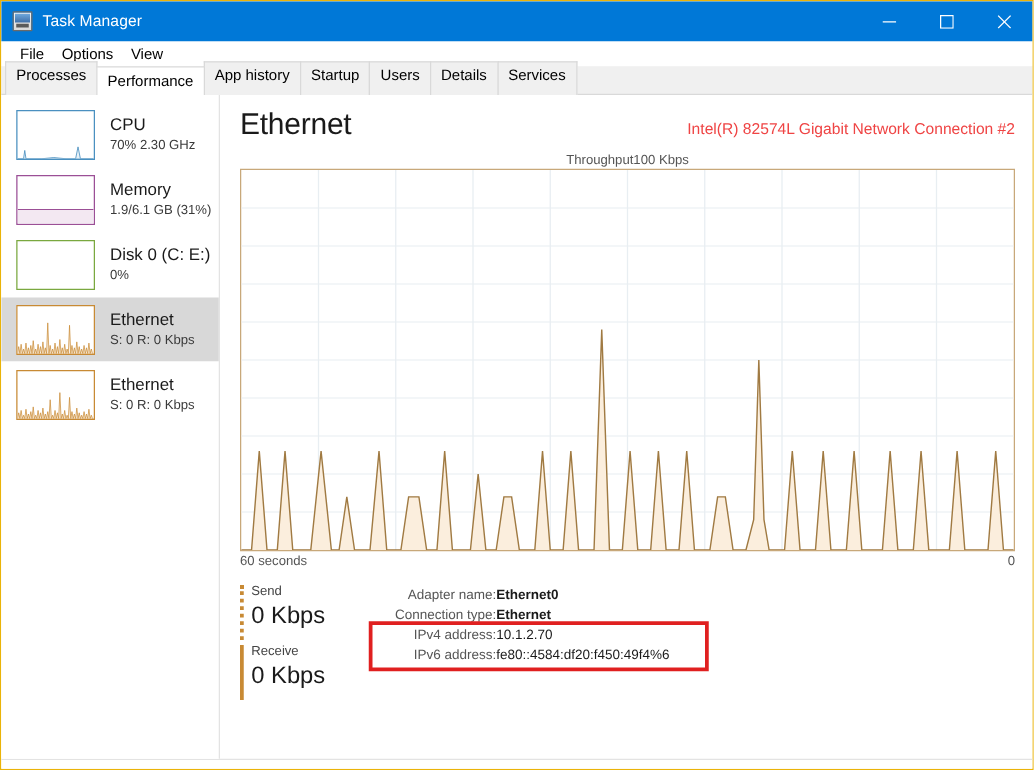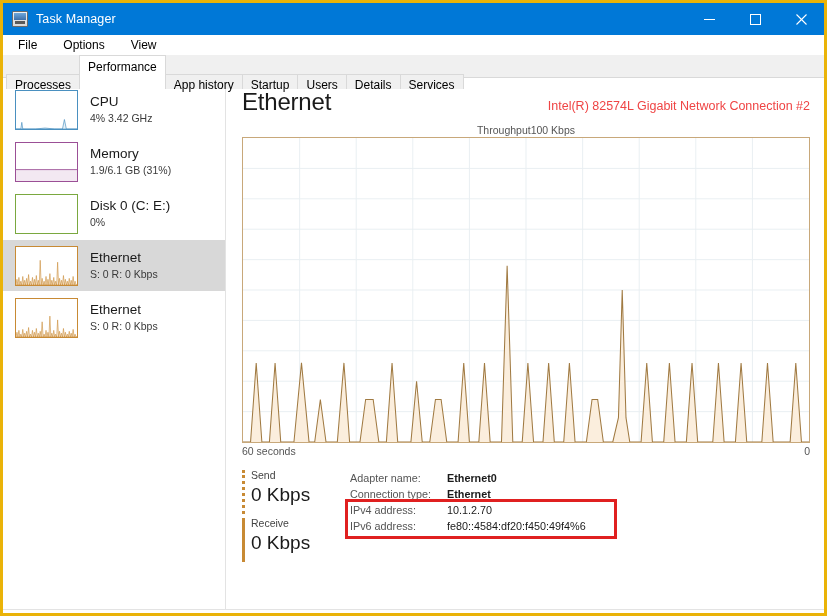--- a/index.html
+++ b/index.html
@@ -6,21 +6,21 @@
   html, body {
     width: 827px; height: 616px;
     font-family: "Liberation Sans", sans-serif;
     background: #ffffff;
     overflow: hidden;
   }
   .window {
     position: relative;
     width: 827px; height: 616px;
     background: #ffffff;
-    border: 3px solid #eab308;
+    border: 1px solid #eab308;
     overflow: hidden;
   }
 
   
   .titlebar {
     height: 32px;
     background: #0078d7;
     display: flex;
     align-items: center;
     position: relative;
@@ -61,21 +61,20 @@
   }
   .win-btn svg { display: block; }
 
   
   .menubar {
     height: 20px;
     background: #ffffff;
     display: flex;
     align-items: center;
     padding-left: 8px;
-    gap: 12px;
   }
   .menu-item {
     font-size: 12px;
     color: #000000;
     padding: 0 7px;
     line-height: 20px;
   }
 
   
   .tabstrip {
@@ -83,47 +82,47 @@
     background: #f0f0f0;
     display: flex;
     align-items: flex-end;
     padding-left: 3px;
     border-bottom: 1px solid #d9d9d9;
     position: relative;
   }
   .tab {
     font-size: 12px;
     color: #000000;
-    height: 15px;
+    height: 27px;
     line-height: 21px;
     padding: 0 8px;
     background: #f0f0f0;
     border: 1px solid #d9d9d9;
     border-bottom: none;
     margin-right: -1px;
     position: relative;
-    top: 12px;
+    top: 1px;
   }
   .tab.active {
     background: #ffffff;
     height: 23px;
     line-height: 22px;
     top: 1px;
     z-index: 3;
     border-color: #d9d9d9;
   }
 
   
   .body {
     display: flex;
     height: 531px;
     background: #ffffff;
   }
   .sidebar {
-    width: 223px;
+    width: 175px;
     background: #ffffff;
     border-right: 1px solid #e3e3e3;
     padding-top: 6px;
   }
   .side-item {
     display: flex;
     align-items: center;
     height: 51px;
     padding-left: 12px;
     margin-bottom: 1px;
@@ -217,21 +216,21 @@
   .sr-label {
     font-size: 10.5px;
     color: #444444;
     line-height: 14px;
   }
   .sr-value {
     font-size: 19px;
     color: #1a1a1a;
     line-height: 26px;
   }
-  .details { margin-left: 11px; padding-top: 2px; position: relative; }
+  .details { margin-left: 11px; padding-top: 2px; position: relative; text-align: right; }
   .det-row { display: flex; line-height: 16px; }
   .det-key {
     width: 97px;
     font-size: 10.8px;
     color: #555555;
   }
   .det-val {
     font-size: 10.8px;
     color: #1a1a1a;
     font-weight: bold;
@@ -326,21 +325,21 @@
     <div class="sidebar">
 
       <div class="side-item">
         <div class="mini" style="border-color:#4a90c0">
           <svg viewBox="0 0 63 40" preserveAspectRatio="none">
             <polygon points="0,40 5,40 6,33 7,40 20,40 30,39 40,40 48,40 50,30 52,40 63,40 63,40 0,40" fill="#e8f2f8" stroke="#4a90c0" stroke-width="0.7"></polygon>
           </svg>
         </div>
         <div class="side-text">
           <div class="side-title">CPU</div>
-          <div class="side-sub">4%  3.42 GHz</div>
+          <div class="side-sub">70%  2.30 GHz</div>
         </div>
       </div>
 
       <div class="side-item">
         <div class="mini" style="border-color:#9b4f96">
           <svg viewBox="0 0 63 40" preserveAspectRatio="none">
             <rect x="0" y="28" width="63" height="12" fill="#f3e8f2"></rect>
             <line x1="0" y1="28" x2="63" y2="28" stroke="#9b4f96" stroke-width="0.9"></line>
           </svg>
         </div>

